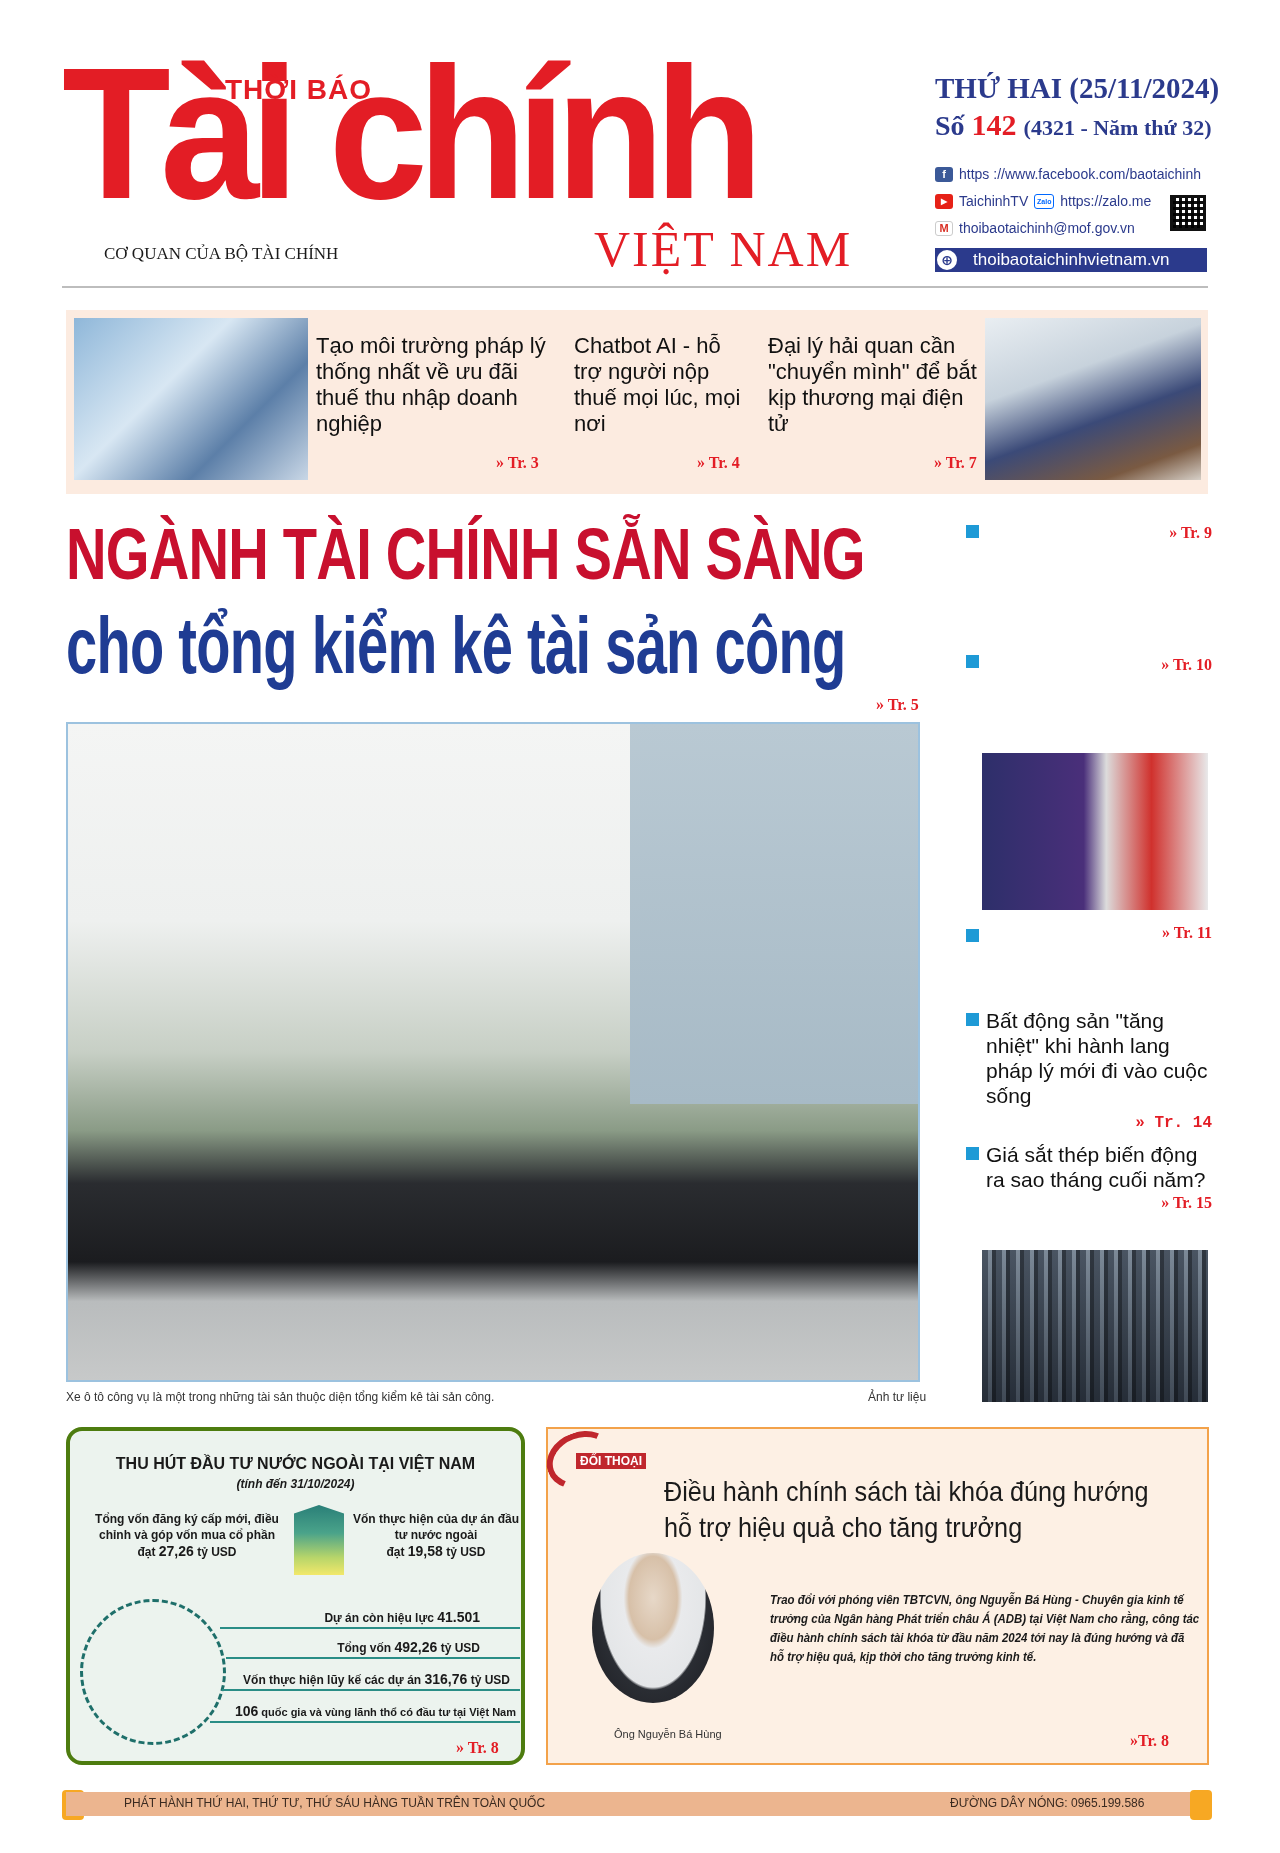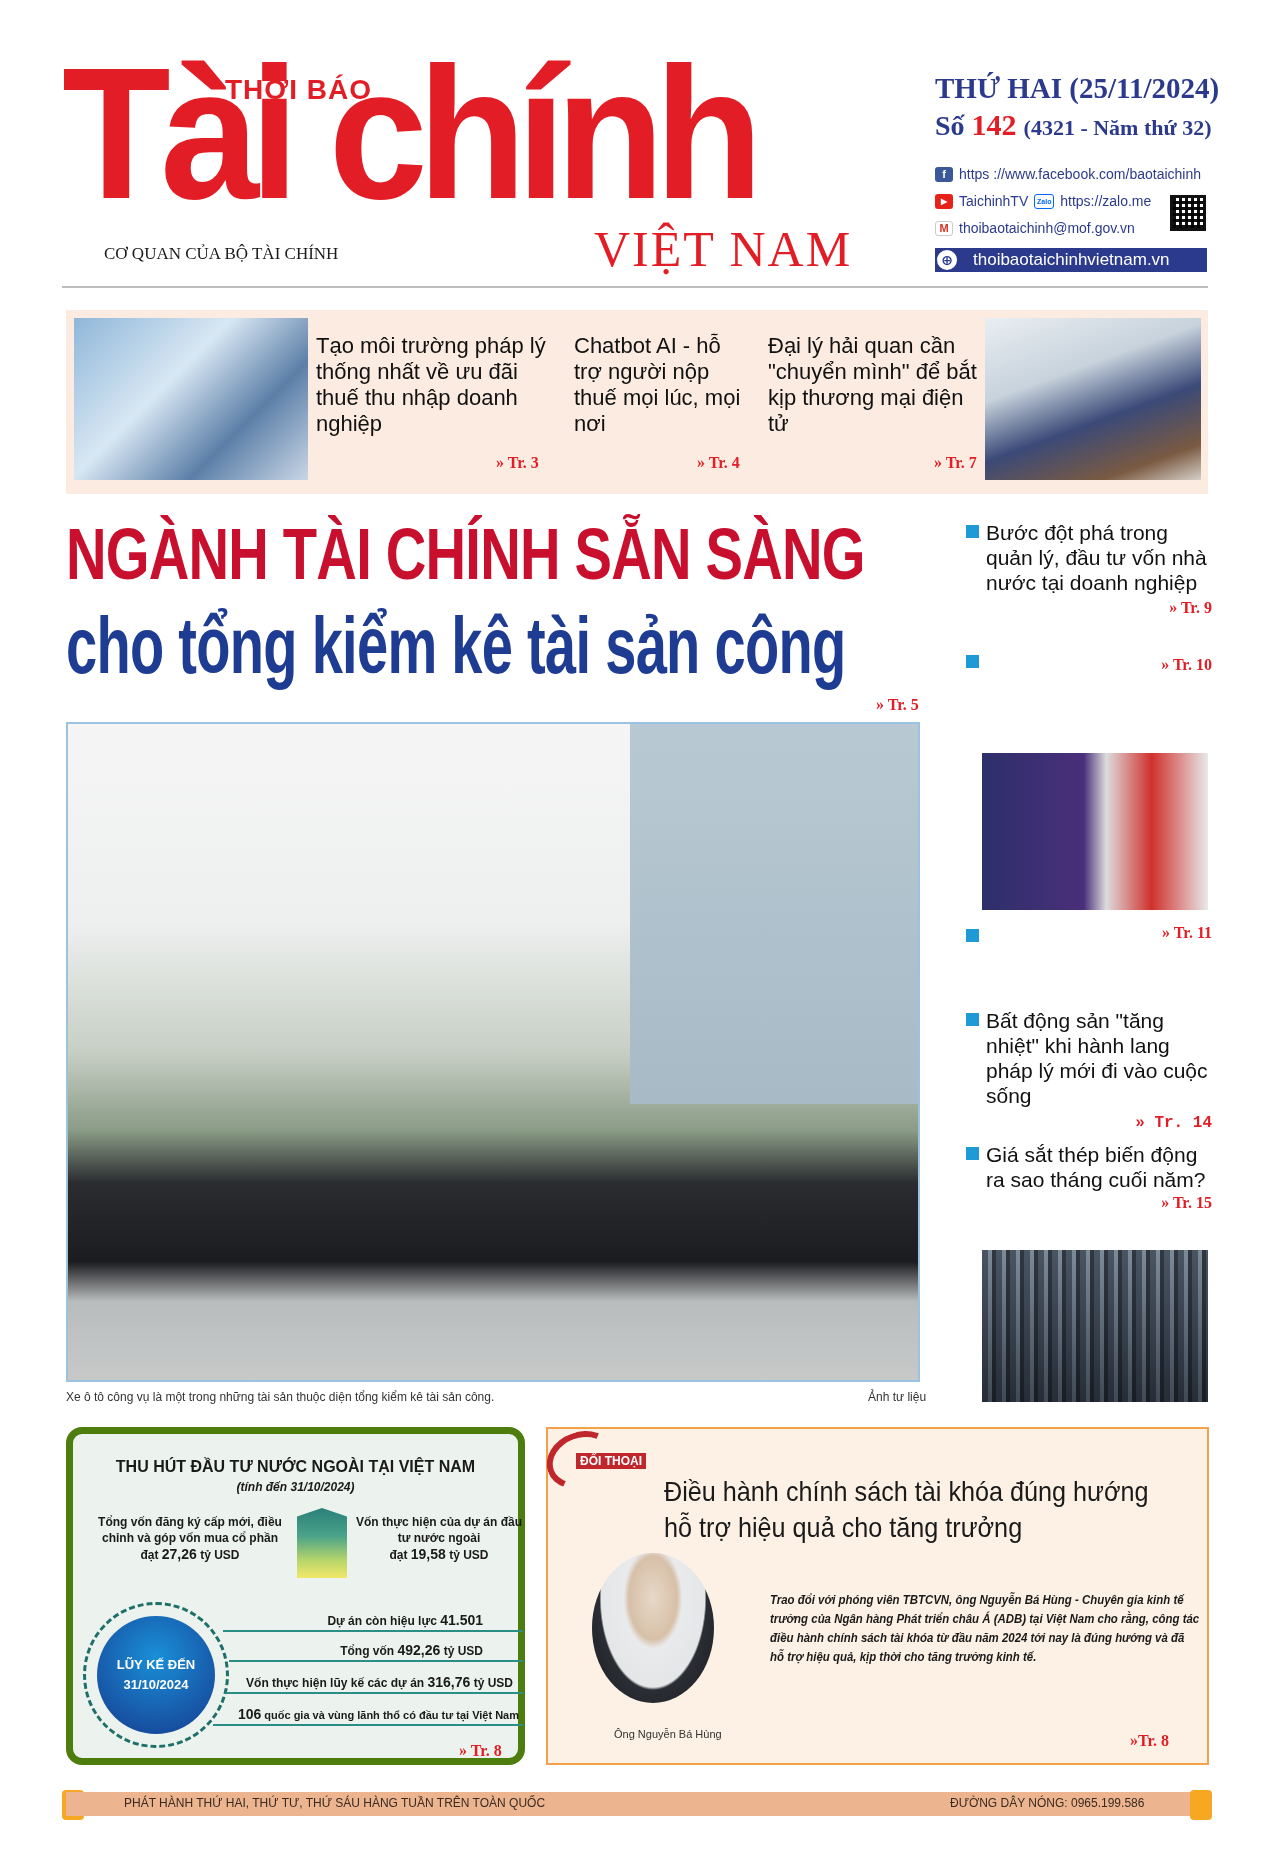--- a/index.html
+++ b/index.html
@@ -43,21 +43,21 @@
   .caption { font: 400 12px "Liberation Sans", sans-serif; color: #333; }
 
   
   .rc-item { left: 966px; width: 246px; }
   .bullet { position: absolute; left: 0; top: 5px; width: 13px; height: 13px; background: #1e9ad6; }
   .rc-title { margin-left: 20px; font: 400 21px/25px "Liberation Sans", sans-serif; color: #111; }
   .rc-tr { font: 700 16px "Liberation Serif", serif; color: #e31d25; text-align: right; }
   .rc-photo { left: 982px; width: 226px; }
 
   
-  .fdi { left: 66px; top: 1427px; width: 459px; height: 338px; border: 7px solid #4d7c0f; border-radius: 16px; background: #ecf3ee; }
+  .fdi { left: 66px; top: 1427px; width: 459px; height: 338px; border: 4px solid #4d7c0f; border-radius: 16px; background: #ecf3ee; }
   .fdi-title { left: 0; width: 100%; top: 24px; text-align: center; font: 700 16px "Liberation Sans", sans-serif; color: #1a1a1a; }
   .fdi-sub { left: 0; width: 100%; top: 46px; text-align: center; font: italic 700 12px "Liberation Sans", sans-serif; color: #1a1a1a; }
   .fdi-side { font: 700 12px/16px "Liberation Sans", sans-serif; color: #1a1a1a; text-align: center; }
   .fdi-side b { font-size: 14px; }
   .fdi-circle { left: 24px; top: 182px; width: 118px; height: 118px; border-radius: 50%; background: radial-gradient(circle at 50% 35%, #1a8fd8, #163b8e); color: #fff; text-align: center; font: 700 13px/20px "Liberation Sans", sans-serif; display:flex; flex-direction:column; justify-content:center; }
   .fdi-ring { left: 10px; top: 168px; width: 146px; height: 146px; border-radius: 50%; border: 3px dashed #1e6f6a; }
   .fdi-row { font: 700 12px "Liberation Sans", sans-serif; color: #1a1a1a; text-align: right; }
   .fdi-row b { font-size: 14px; text-align: center; }
   .fdi-line { height: 2px; background: #2a8d86; }
 
@@ -133,21 +133,20 @@
 <div class="abs head2">cho tổng kiểm kê tài sản công</div>
 <div class="abs tr-link" style="left:876px;top:696px;">» Tr. 5</div>
 
 <div class="abs main-photo"></div>
 <div class="abs photo-bldg"></div>
 <div class="abs caption" style="left:66px;top:1390px;">Xe ô tô công vụ là một trong những tài sản thuộc diện tổng kiểm kê tài sản công.</div>
 <div class="abs caption" style="left:868px;top:1390px;">Ảnh tư liệu</div>
 
 <div class="abs rc-item" style="top:520px;">
   <span class="bullet"></span>
-  <div class="rc-title">Bước đột phá trong quản lý, đầu tư vốn nhà nước tại doanh nghiệp</div>
   <div class="rc-tr" style="margin-top:4px;">» Tr. 9</div>
 </div>
 <div class="abs rc-item" style="top:650px;">
   <span class="bullet"></span>
   <div class="rc-tr" style="margin-top:6px;">» Tr. 10</div>
 </div>
 <div class="abs rc-photo" style="top:753px;height:157px;background:linear-gradient(90deg,#2d2f6a 0%,#4a2f7a 45%,#dcdcdc 55%,#d0312d 75%,#e8e9ea 100%);"></div>
 
 <div class="abs rc-item" style="top:924px;">
   <span class="bullet"></span>
@@ -181,24 +180,20 @@
   <div class="abs fdi-side" style="left:282px;top:80px;width:168px;">
     <div>Vốn thực hiện của dự án đầu tư nước ngoài</div>
     <div>
       <span>đạt</span>
       <b>19,58</b>
       <span>tỷ USD</span>
     </div>
   </div>
 
   <div class="abs fdi-ring"></div>
-  <div class="abs fdi-circle">
-    <div>LŨY KẾ ĐẾN</div>
-    <div>31/10/2024</div>
-  </div>
 
   <div class="abs fdi-row" style="left:170px;top:178px;width:240px;">
     <span>Dự án còn hiệu lực</span>
     <b>41.501</b>
   </div>
   <div class="abs fdi-line" style="left:150px;top:196px;width:300px;"></div>
 
   <div class="abs fdi-row" style="left:170px;top:208px;width:240px;">
     <span>Tổng vốn</span>
     <b>492,26</b>

